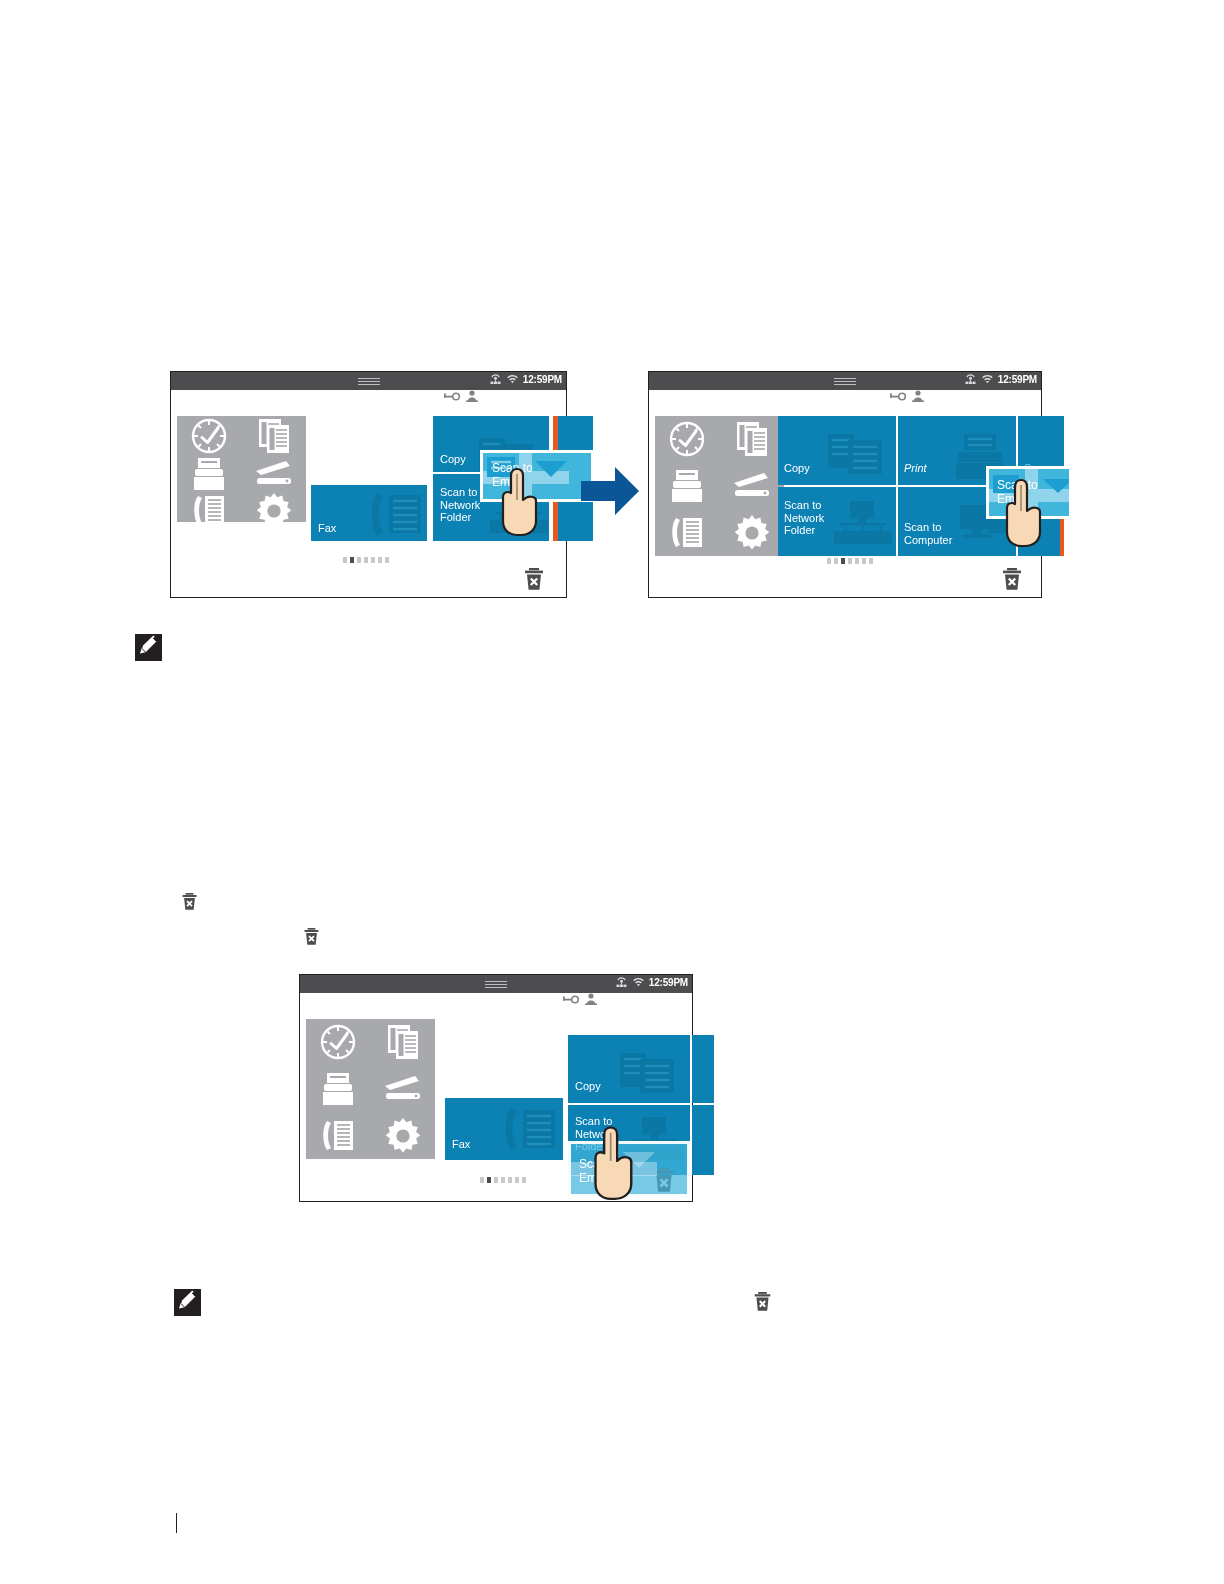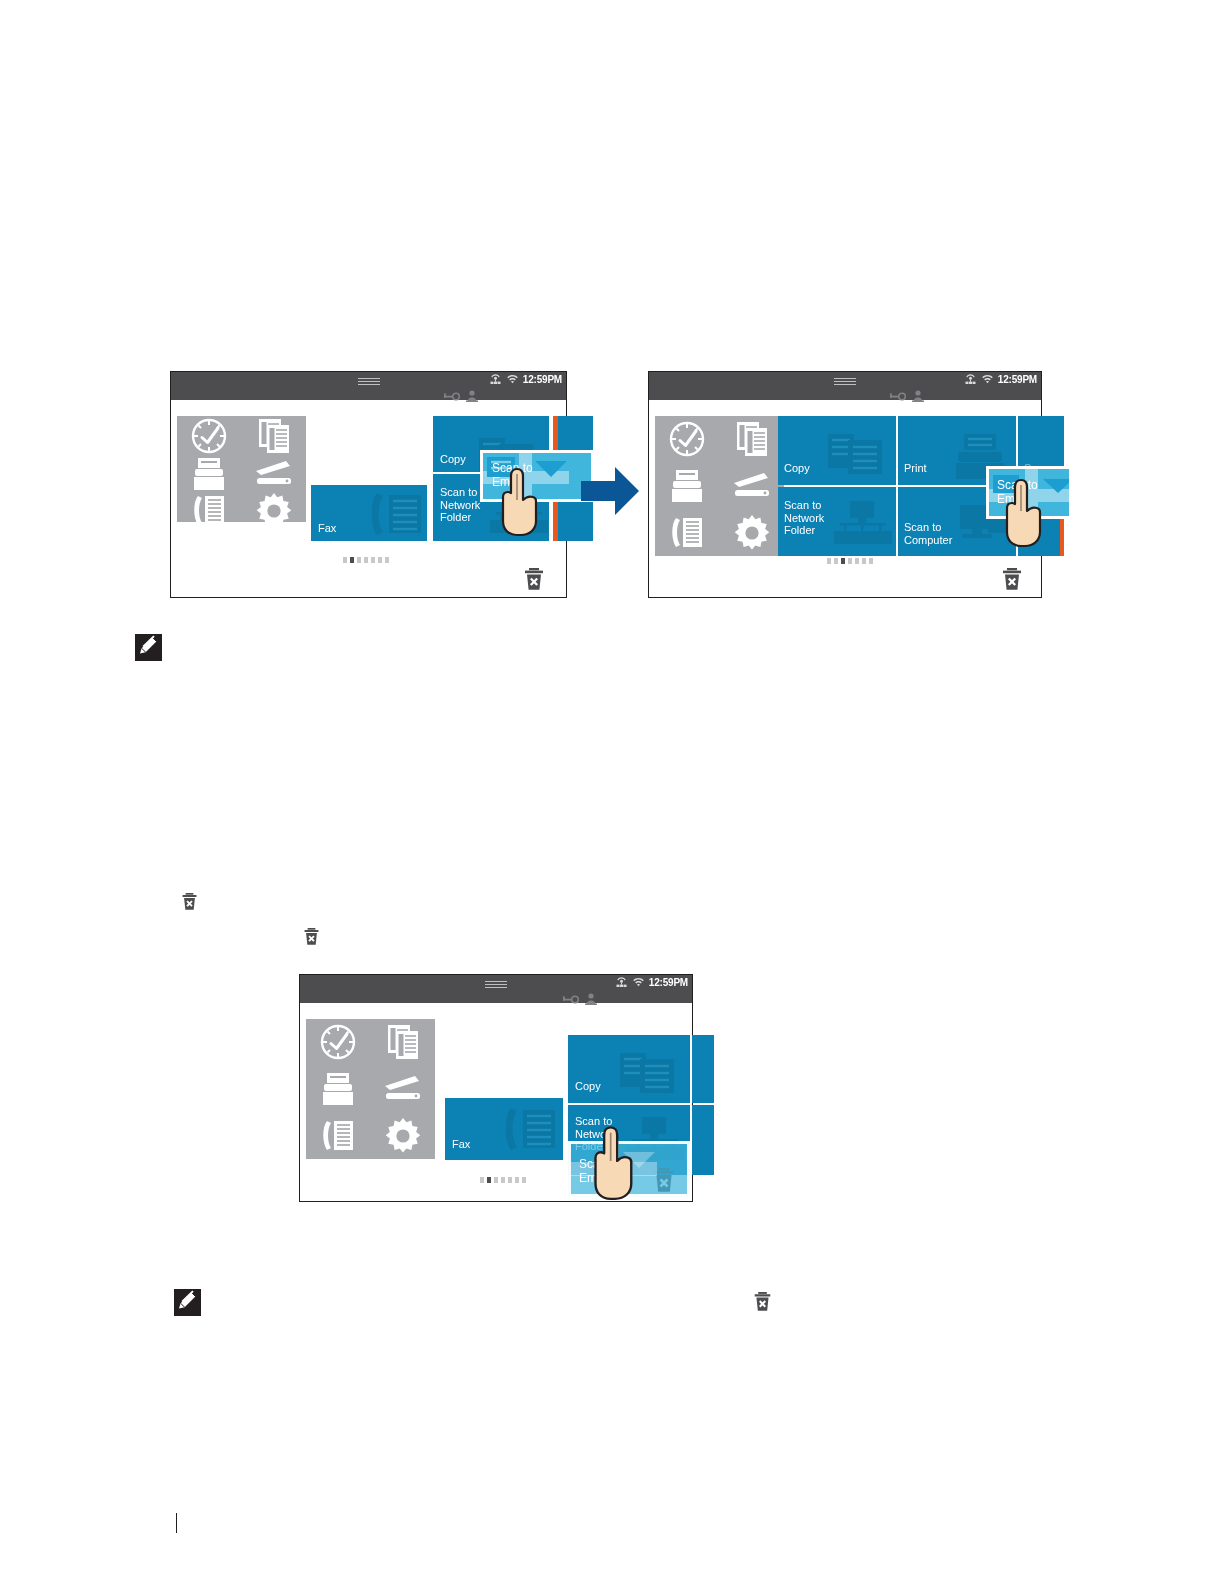--- a/index.html
+++ b/index.html
@@ -4,21 +4,21 @@
 <style>
   html,body{margin:0;padding:0;}
   body{
     width:1224px;height:1584px;background:#ffffff;
     font-family:"Liberation Sans", sans-serif;
     position:relative;overflow:hidden;
   }
 
   
   .panel{position:absolute;background:#ffffff;border:1px solid #231f20;box-sizing:border-box;}
-  .statusbar{position:absolute;left:0;top:0;right:0;height:28px;background:#4d4d4f;}
+  .statusbar{position:absolute;left:0;top:0;right:0;height:18px;background:#4d4d4f;}
   .sb-handle{position:absolute;left:50%;top:6px;transform:translateX(-50%);width:22px;height:4px;}
   .sb-handle i{display:block;height:1px;background:#bfc0c2;margin-bottom:2px;}
   .sb-right{position:absolute;right:4px;top:0;height:16px;display:flex;align-items:center;gap:4px;}
   .sb-time{color:#ffffff;font-size:10px;font-weight:bold;letter-spacing:-.2px;line-height:16px;}
   .ico-eth,.ico-wifi{display:block;}
 
   .keyrow{position:absolute;height:16px;display:flex;align-items:center;gap:2px;}
 
   
   .iconpad{position:absolute;background:#a7a9ac;display:grid;grid-template-columns:1fr 1fr;
@@ -444,21 +444,21 @@
       <svg width="66" height="50" viewBox="0 0 66 50">
           <rect x="14" y="2" width="32" height="16" fill="#0a6f99"></rect>
           <g stroke="#2a9ac6" stroke-width="2.4">
             <line x1="18" y1="7" x2="42" y2="7"></line>
             <line x1="18" y1="13" x2="42" y2="13"></line>
           </g>
           <rect x="8" y="20" width="44" height="10" rx="3" fill="#0a6f99"></rect>
           <rect x="6" y="31" width="48" height="16" fill="#0a6f99"></rect>
         </svg>
     </span>
-    <span class="lbl" style="left:6px;top:46px;">Print</span>
+    <span class="lbl" style="left:6px;top:46px;font-style:italic;">Print</span>
   </div>
 
   <div class="tile" style="left:129px;top:115px;width:118px;height:69px;">
     <span class="art" style="left:54px;top:12px;">
       <svg width="62" height="54" viewBox="0 0 62 54">
           <rect x="18" y="2" width="24" height="17" fill="#0a6f99"></rect>
           <rect x="26" y="19" width="8" height="5" fill="#0a6f99"></rect>
           <rect x="8" y="24" width="46" height="2.5" fill="#0a6f99"></rect>
           <rect x="12" y="26" width="2.5" height="6" fill="#0a6f99"></rect>
           <rect x="29" y="26" width="2.5" height="6" fill="#0a6f99"></rect>

